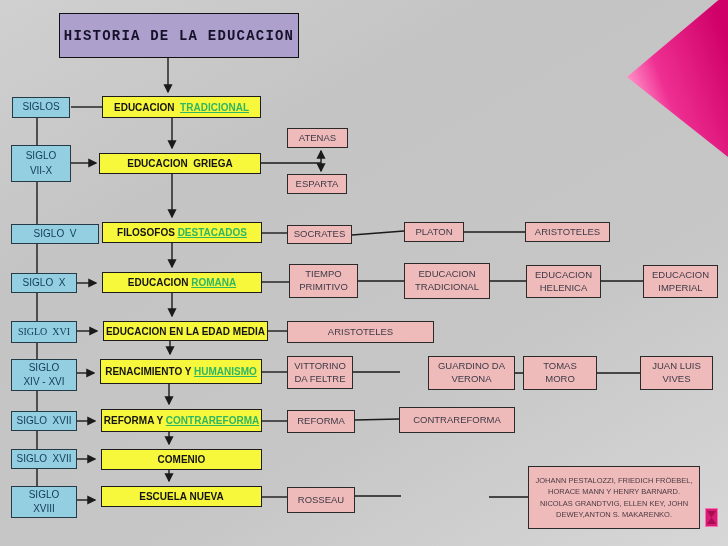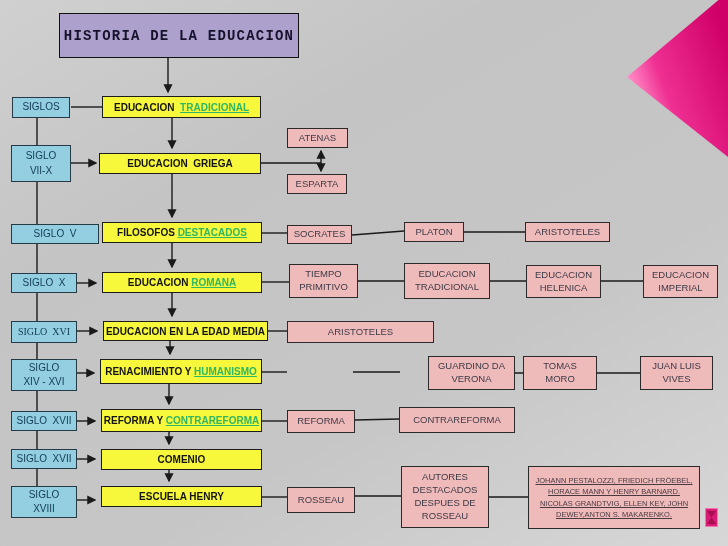--- a/index.html
+++ b/index.html
@@ -18,21 +18,21 @@
     background:#ada0cd;border:1.6px solid #111;color:#17122b;
     font-family:"DejaVu Sans",sans-serif;font-weight:bold;
     font-size:14px;letter-spacing:1.2px;
   }
   .blue{background:#93cfe0;border-color:#253a44;color:#123a56;font-size:10px;}
   .blue div{white-space:pre;line-height:1.45;}
   .yellow{background:#f7f73c;color:#141414;font-size:10px;font-weight:bold;}
   .yellow .lbl{white-space:pre;}
   .glink{color:#2fb763;text-decoration:underline;font-weight:bold;}
   .pink{background:#efbaba;border-color:#2a2a2a;color:#3c3a46;font-size:9.5px;line-height:1.35;padding:8px 3px;}
-  .pink.small{font-size:7.5px;line-height:1.5;padding:0 6px;color:#4a3a42;text-decoration:underline;}
+  .pink.small{font-size:7.5px;line-height:1.5;padding:0 6px;color:#4a3a42;}
   .pink.padwide{padding:0 12px;}
   .pic-icon{position:absolute;z-index:2;}
 </style>
 </head>
 <body>
 
 <div class="slide">
 
   <svg class="connectors" width="728" height="546" viewBox="0 0 728 546">
     <defs>
@@ -161,21 +161,21 @@
   <div class="box yellow" style="left:100px;top:359px;width:162px;height:25px;">
     <span class="lbl"><span>RENACIMIENTO Y </span><span class="glink">HUMANISMO</span></span>
   </div>
   <div class="box yellow" style="left:101px;top:409px;width:161px;height:23px;">
     <span class="lbl"><span>REFORMA Y </span><span class="glink">CONTRAREFORMA</span></span>
   </div>
   <div class="box yellow" style="left:101px;top:449px;width:161px;height:21px;">
     <span class="lbl"><span>COMENIO</span><span class="glink"></span></span>
   </div>
   <div class="box yellow" style="left:101px;top:486px;width:161px;height:21px;">
-    <span class="lbl"><span>ESCUELA HENRY</span><span class="glink"></span></span>
+    <span class="lbl"><span>ESCUELA NUEVA</span><span class="glink"></span></span>
   </div>
 
   <div class="box pink" style="left:287px;top:128px;width:61px;height:20px;">
       <span>ATENAS</span>
     </div>
   <div class="box pink" style="left:287px;top:174px;width:60px;height:20px;">
       <span>ESPARTA</span>
     </div>
   <div class="box pink" style="left:287px;top:225px;width:65px;height:19px;">
       <span>SOCRATES</span>
@@ -194,40 +194,40 @@
     </div>
   <div class="box pink" style="left:526px;top:265px;width:75px;height:33px;">
       <span>EDUCACION HELENICA</span>
     </div>
   <div class="box pink" style="left:643px;top:265px;width:75px;height:33px;">
       <span>EDUCACION IMPERIAL</span>
     </div>
   <div class="box pink" style="left:287px;top:321px;width:147px;height:22px;">
       <span>ARISTOTELES</span>
     </div>
+  <div class="box pink" style="left:287px;top:356px;width:66px;height:33px;">
+      <span>VITTORINO DA FELTRE</span>
+    </div>
   <div class="box pink" style="left:400px;top:356px;width:87px;height:34px;margin-left:28px;">
       <span>GUARDINO DA VERONA</span>
     </div>
   <div class="box pink padwide" style="left:523px;top:356px;width:74px;height:34px;">
       <span>TOMAS MORO</span>
     </div>
   <div class="box pink" style="left:640px;top:356px;width:73px;height:34px;">
       <span>JUAN LUIS VIVES</span>
     </div>
   <div class="box pink" style="left:287px;top:410px;width:68px;height:23px;">
       <span>REFORMA</span>
     </div>
   <div class="box pink" style="left:399px;top:407px;width:116px;height:26px;">
       <span>CONTRAREFORMA</span>
     </div>
   <div class="box pink" style="left:287px;top:487px;width:68px;height:26px;">
       <span>ROSSEAU</span>
-    </div>
-  <div class="box pink" style="left:401px;top:466px;width:88px;height:62px;">
-      <span>AUTORES DESTACADOS DESPUES DE ROSSEAU</span>
     </div>
   <div class="box pink small" style="left:528px;top:466px;width:172px;height:63px;">
       <span>JOHANN PESTALOZZI, FRIEDICH FRÖEBEL, HORACE MANN Y HENRY BARNARD. NICOLAS GRANDTVIG, ELLEN KEY, JOHN DEWEY,ANTON S. MAKARENKO.</span>
     </div>
 
   <div class="pic-icon" style="left:705px;top:508px;width:13px;height:19px;">
     <svg width="13" height="19" viewBox="0 0 13 19">
       <rect x="0.5" y="0.5" width="12" height="18" fill="#d81b74" stroke="#f573ae" stroke-width="1"></rect>
       <polygon points="2,3 11,3 6.5,9.5" fill="#a80d52"></polygon>
       <polygon points="2,16 11,16 6.5,9.5" fill="#a80d52"></polygon>

